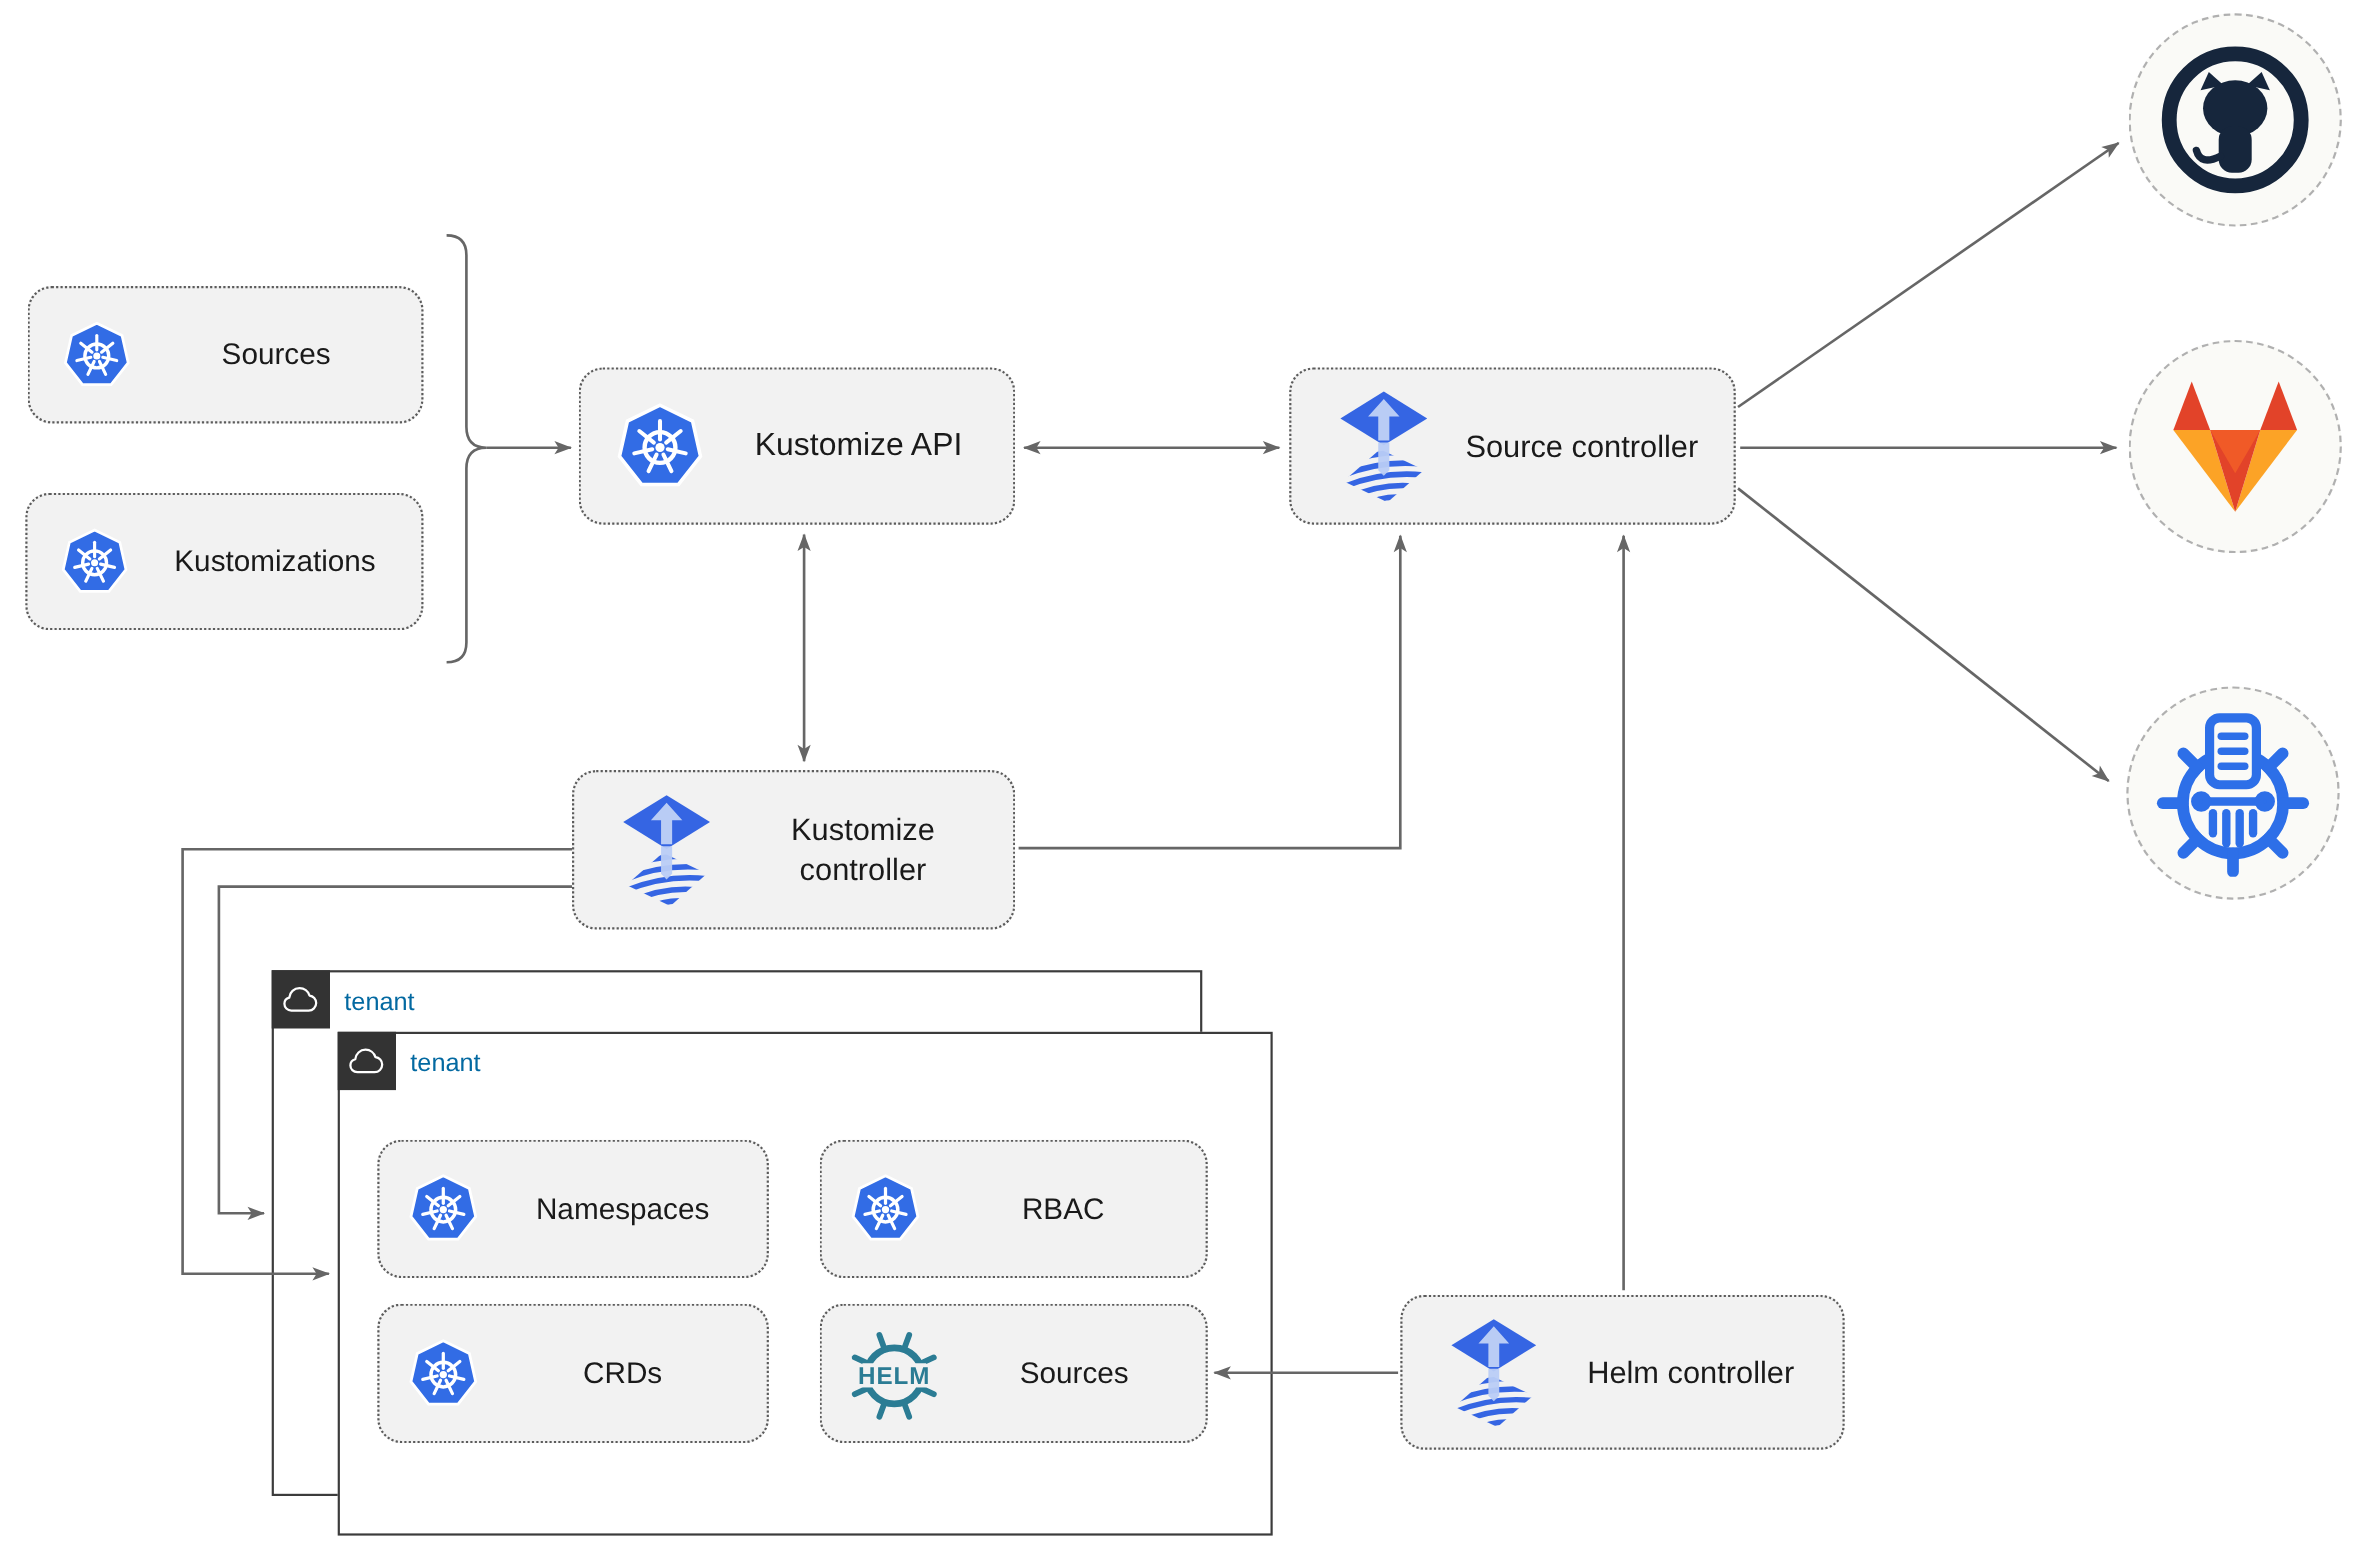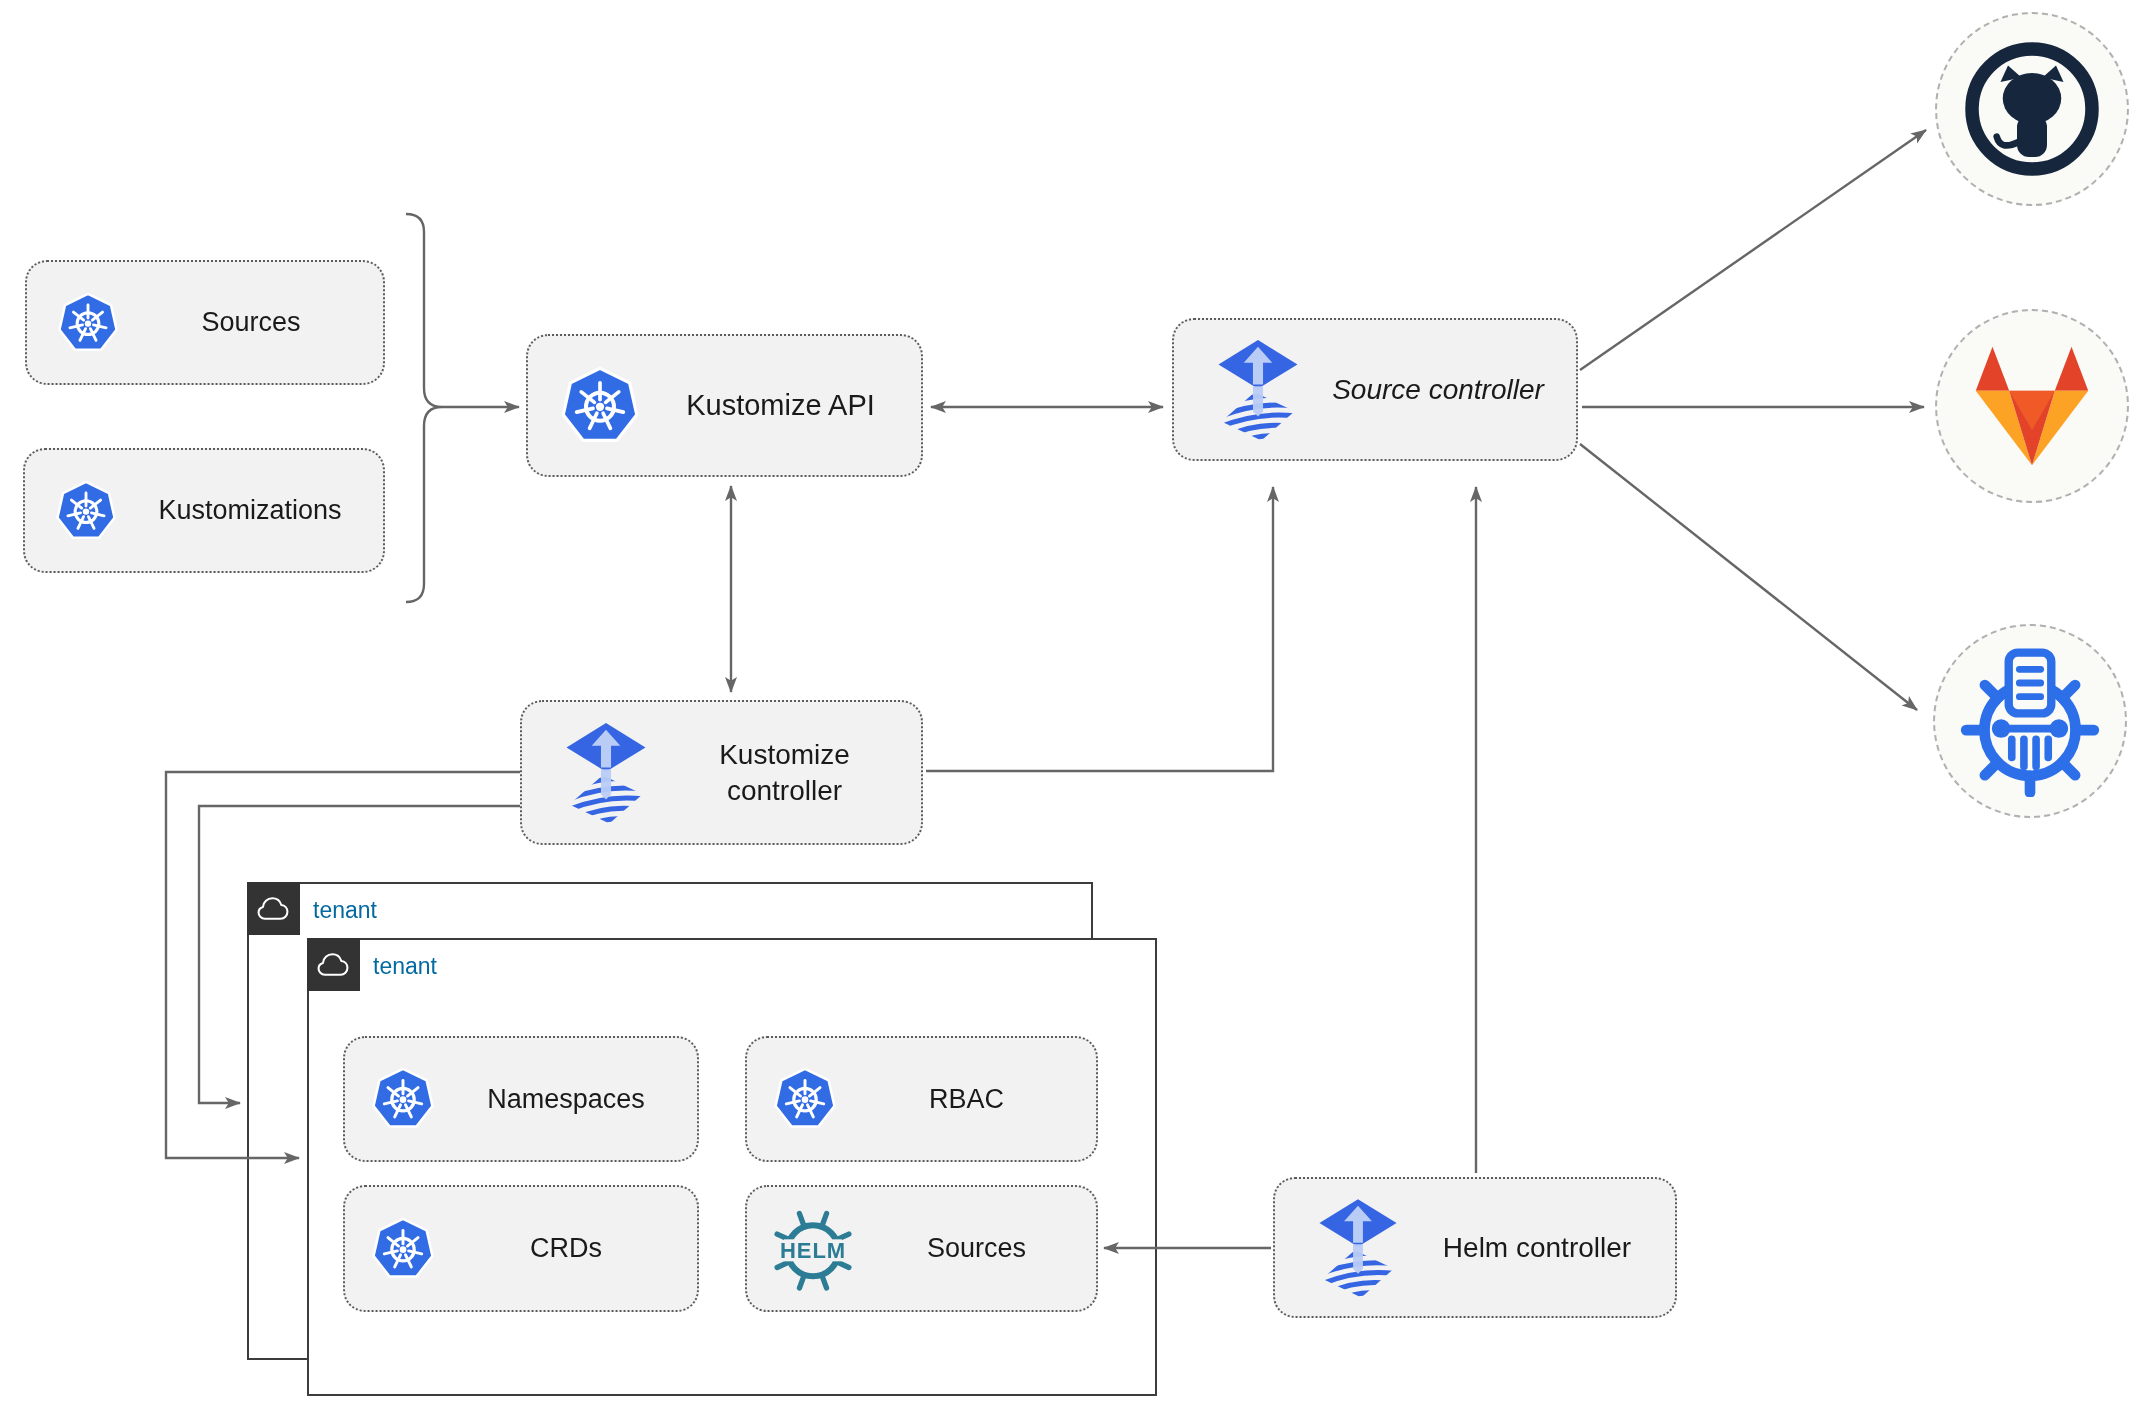--- a/index.html
+++ b/index.html
@@ -88,21 +88,21 @@
     <div class="lbl f27">Kustomizations</div>
   </div>
 
   <div class="node" style="left:526px;top:334px;width:397px;height:143px;padding-left:32px;">
     <svg class="icon" width="80" height="80">
         <use href="#k8s-icon"></use>
       </svg>
     <div class="lbl f29">Kustomize API</div>
   </div>
 
-  <div class="node ctrl" style="left:1172px;top:318px;width:406px;height:143px;padding-left:42px;font-style:italic;">
+  <div class="node ctrl" style="left:1172px;top:334px;width:406px;height:143px;padding-left:42px;">
     <svg class="icon" width="84" height="102">
         <use href="#flux-icon"></use>
       </svg>
     <div class="lbl f28">Source controller</div>
   </div>
 
   <div class="node ctrl" style="left:520px;top:700px;width:403px;height:145px;padding-left:42px;">
     <svg class="icon" width="84" height="102">
         <use href="#flux-icon"></use>
       </svg>

